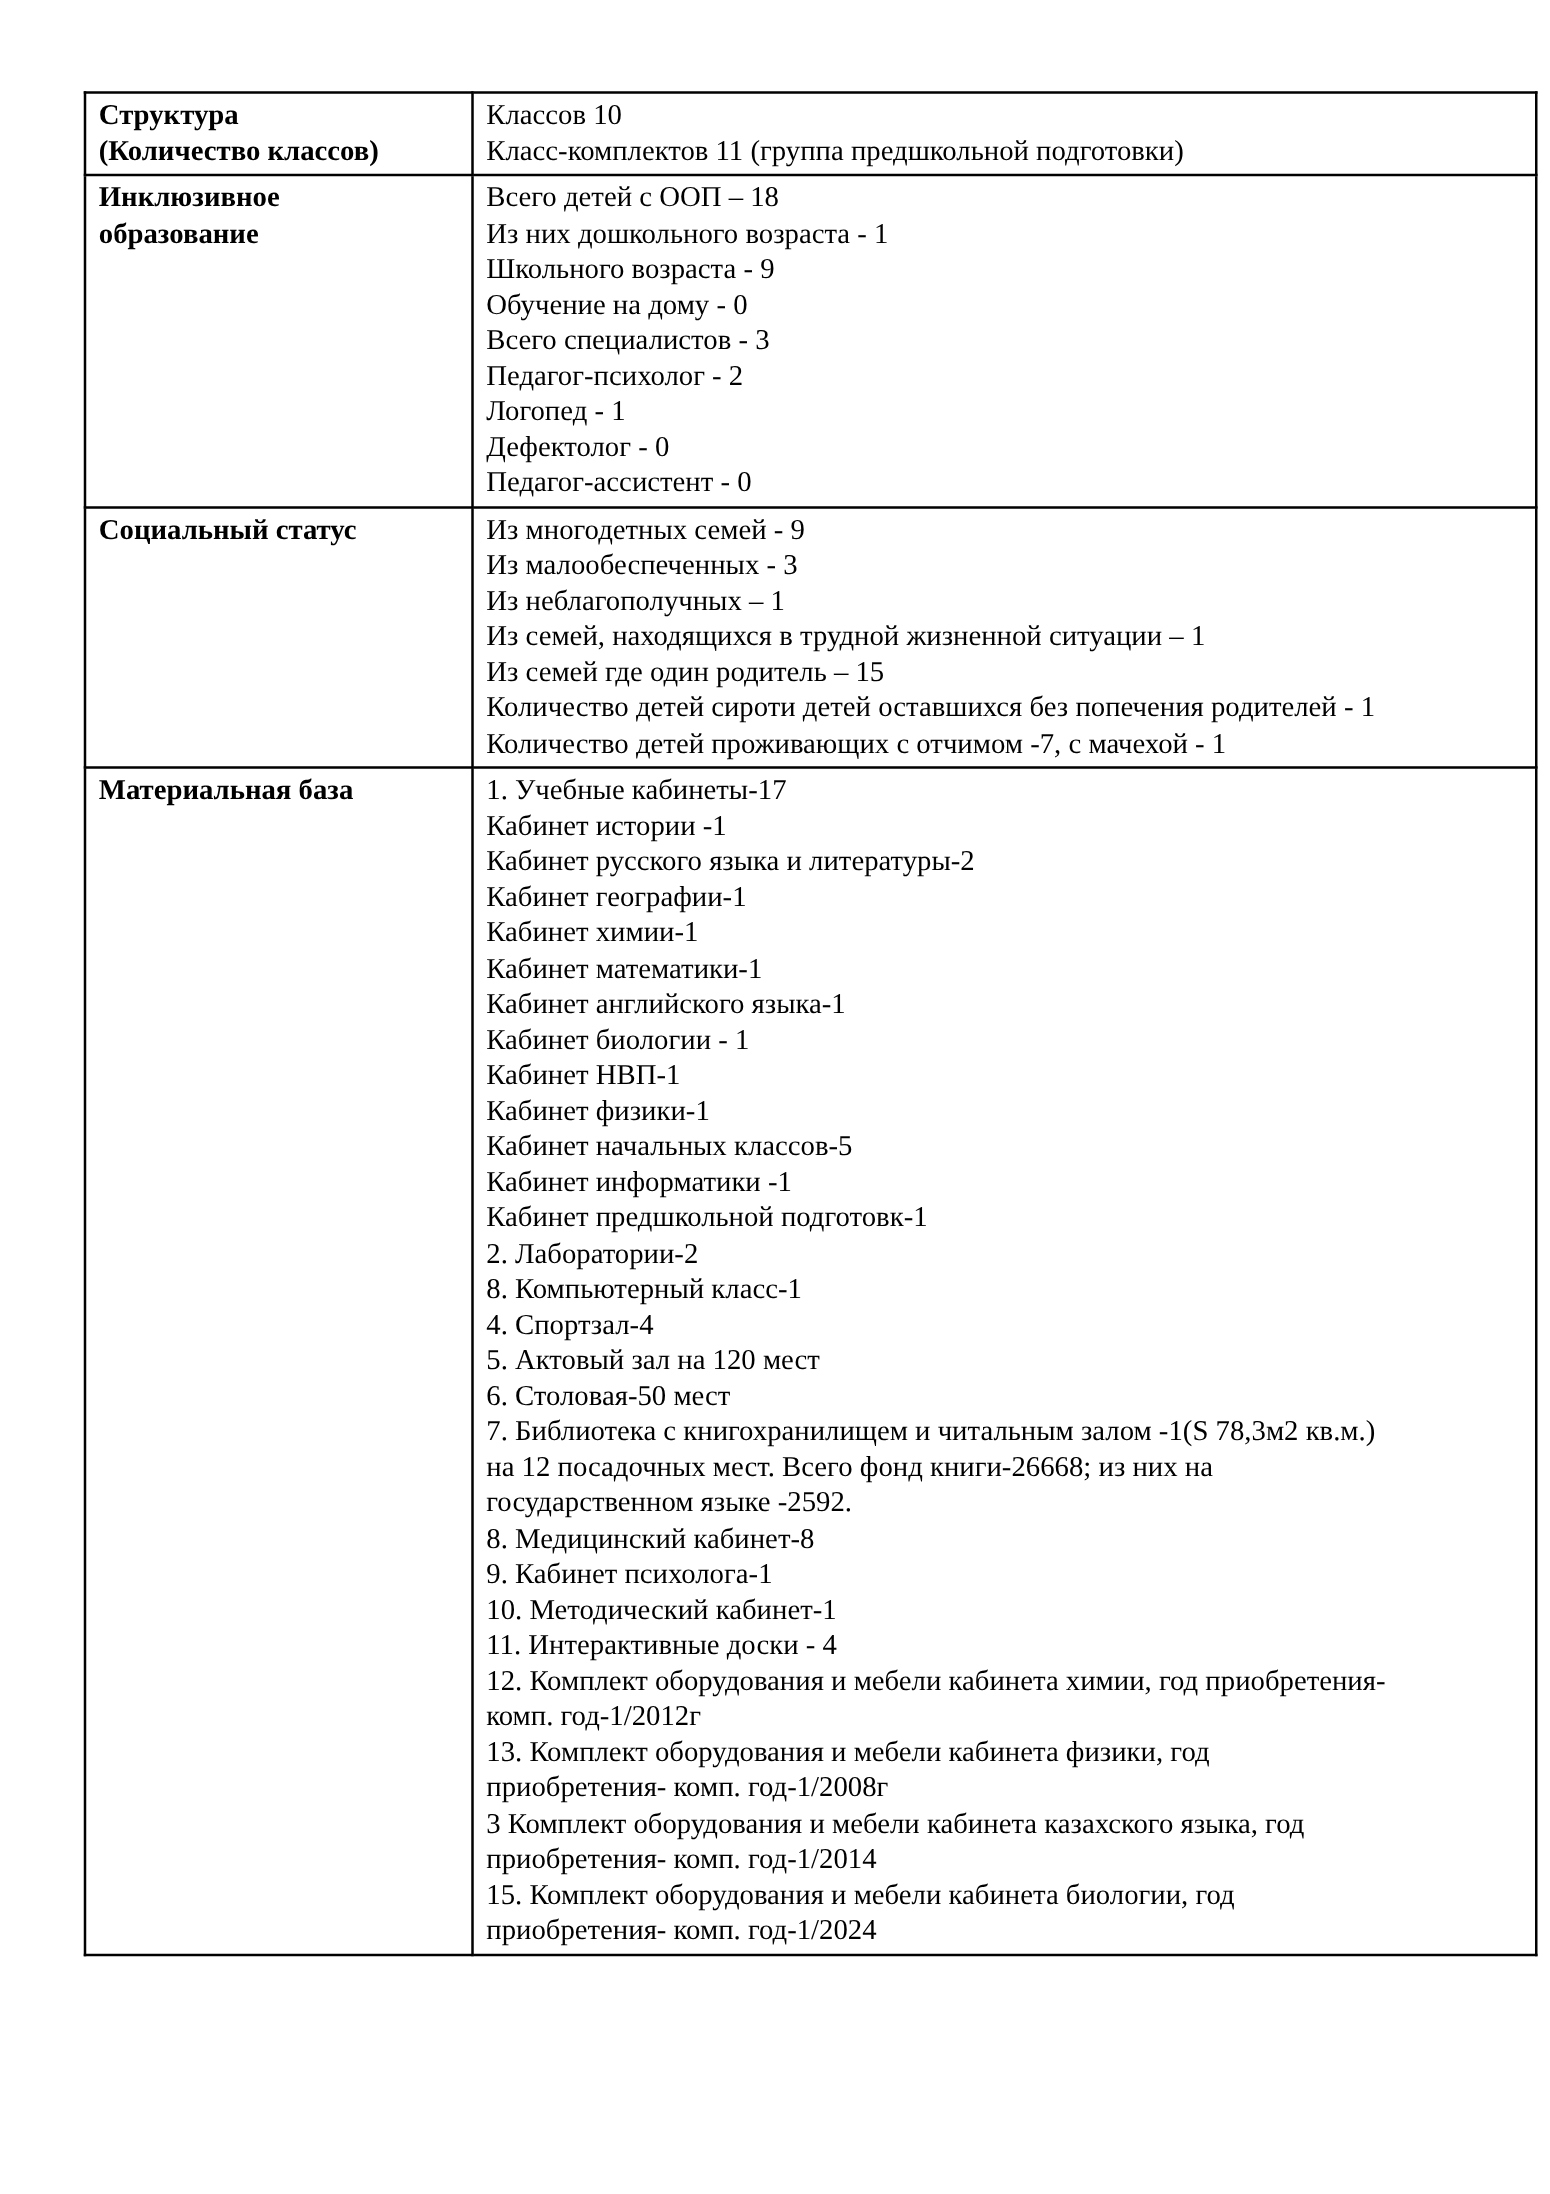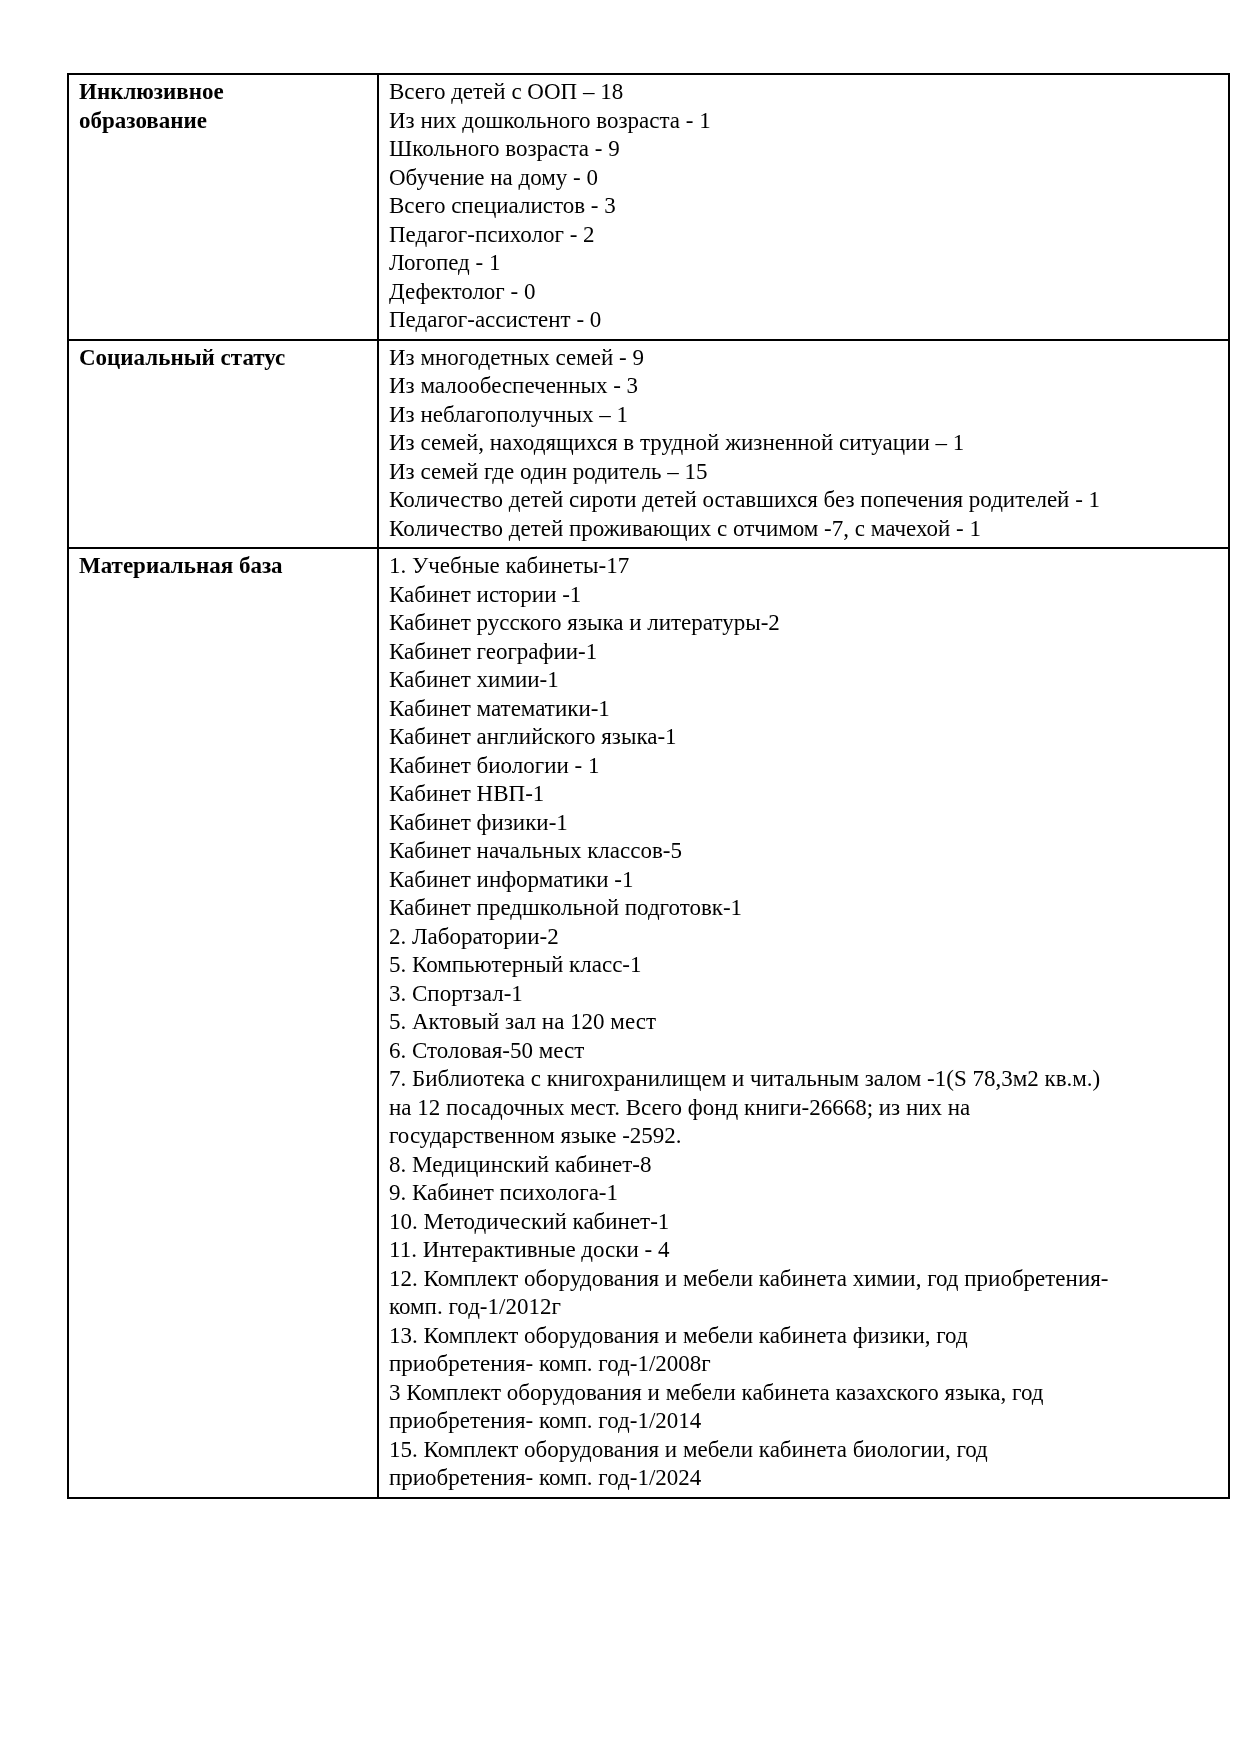--- a/index.html
+++ b/index.html
@@ -44,20 +44,28 @@
     padding: 0;
   }
 </style>
 </head>
 <body>
 
 <div class="page">
   <table class="doc-table">
     <tbody>
       <tr>
+        <td class="label-cell">Структура
+(Количество классов)</td>
+        <td class="content-cell">
+            <p>Классов 10</p>
+            <p>Класс-комплектов 11 (группа предшкольной подготовки)</p>
+          </td>
+      </tr>
+      <tr>
         <td class="label-cell">Инклюзивное
 образование</td>
         <td class="content-cell">
             <p>Всего детей с ООП – 18</p>
             <p>Из них дошкольного возраста - 1</p>
             <p>Школьного возраста - 9</p>
             <p>Обучение на дому - 0</p>
             <p>Всего специалистов - 3</p>
             <p>Педагог-психолог - 2</p>
             <p>Логопед - 1</p>
@@ -87,22 +95,22 @@
             <p>Кабинет химии-1</p>
             <p>Кабинет математики-1</p>
             <p>Кабинет английского языка-1</p>
             <p>Кабинет биологии - 1</p>
             <p>Кабинет НВП-1</p>
             <p>Кабинет физики-1</p>
             <p>Кабинет начальных классов-5</p>
             <p>Кабинет информатики -1</p>
             <p>Кабинет предшкольной подготовк-1</p>
             <p>2. Лаборатории-2</p>
-            <p>5. Компьютерный класс-1</p>
-            <p>3. Спортзал-1</p>
+            <p>8. Компьютерный класс-1</p>
+            <p>4. Спортзал-4</p>
             <p>5. Актовый зал на 120 мест</p>
             <p>6. Столовая-50 мест</p>
             <p>7. Библиотека с книгохранилищем и читальным залом -1(S 78,3м2 кв.м.)</p>
             <p>на 12 посадочных мест. Всего фонд книги-26668; из них на</p>
             <p>государственном языке -2592.</p>
             <p>8. Медицинский кабинет-8</p>
             <p>9. Кабинет психолога-1</p>
             <p>10. Методический кабинет-1</p>
             <p>11. Интерактивные доски - 4</p>
             <p>12. Комплект оборудования и мебели кабинета химии, год приобретения-</p>

